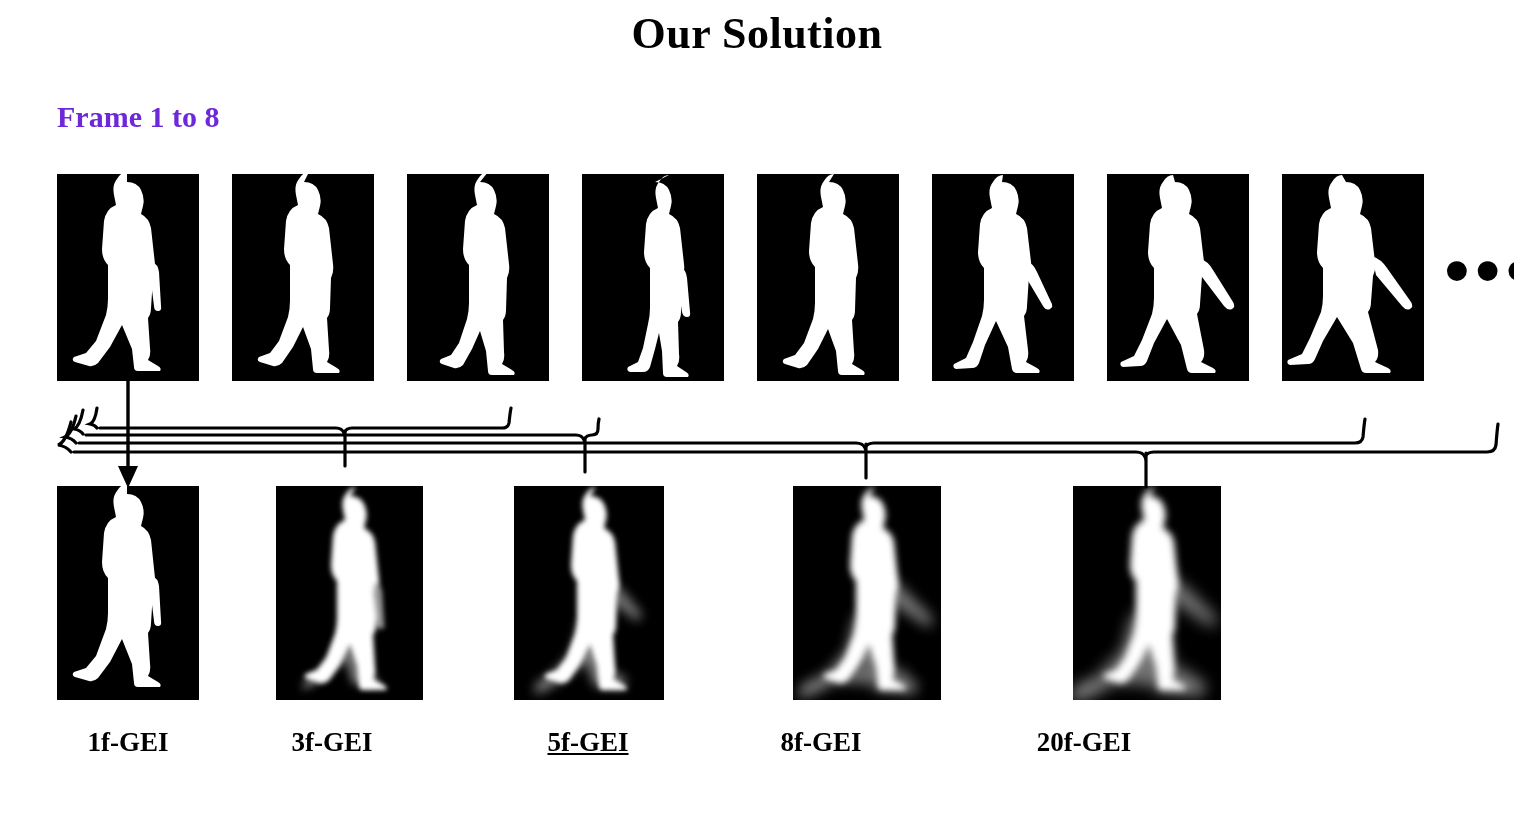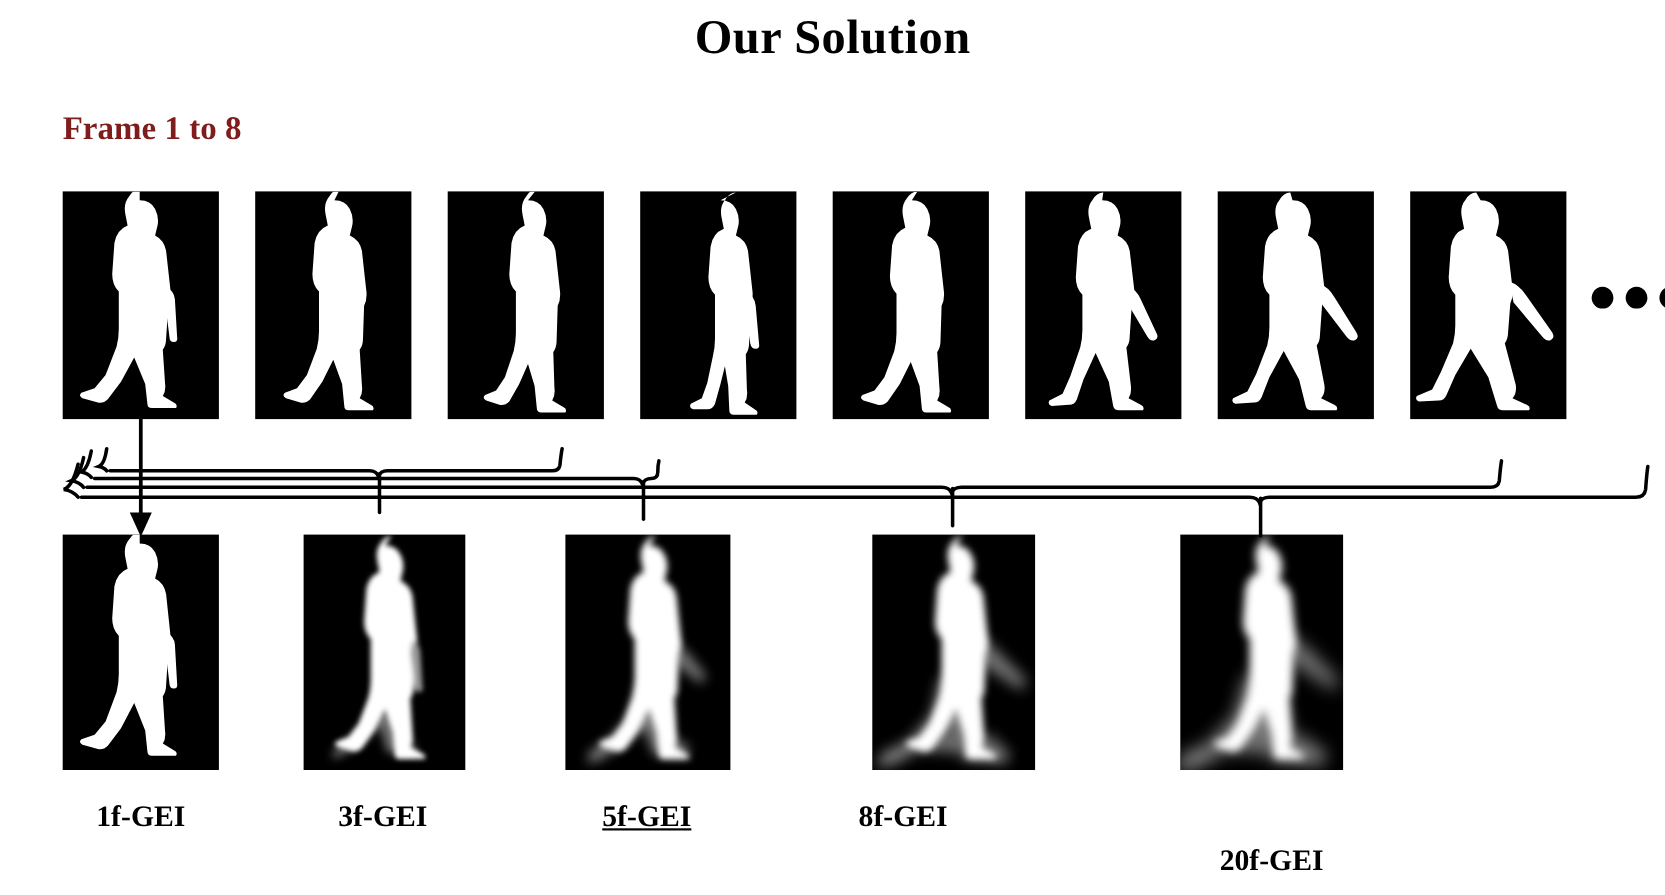--- a/index.html
+++ b/index.html
@@ -9,21 +9,21 @@
   #stage{position:absolute;inset:0;width:1514px;height:814px;}
 
   
   .title{
     position:absolute;left:0;top:8px;width:1514px;text-align:center;
     font-size:44px;font-weight:bold;color:#000;letter-spacing:.5px;
     font-family:"Liberation Serif","DejaVu Serif",serif;
   }
   .section-label{
     position:absolute;left:57px;top:100px;
-    font-size:30px;font-weight:bold;color:#7f1d1d;
+    font-size:30px;font-weight:bold;color:#6d28d9;
     font-family:"Liberation Serif","DejaVu Serif",serif;
   }
   .gei-label{
     position:absolute;top:727px;
     font-size:27px;font-weight:bold;color:#000000;white-space:nowrap;
     transform:translateX(-50%);
     font-family:"Liberation Serif","DejaVu Serif",serif;
   }
   .ellipsis{
     position:absolute;left:1443px;top:246px;
@@ -224,18 +224,18 @@
       </g>
 
       <g>
         <path d="M128 381 L128 470" stroke-width="3.4"></path>
       </g>
     </g>
     <polygon points="118,466 138,466 128,488" fill="#000"></polygon>
   </svg>
 
   <div class="gei-label" style="left:128px;">1f-GEI</div>
-  <div class="gei-label" style="left:348px;">3f-GEI</div>
+  <div class="gei-label" style="left:332px;">3f-GEI</div>
   <div class="gei-label" style="left:588px;text-decoration:underline;">5f-GEI</div>
   <div class="gei-label" style="left:821px;">8f-GEI</div>
-  <div class="gei-label" style="left:1156px;margin-top:40px;">20f-GEI</div>
+  <div class="gei-label" style="left:1084px;">20f-GEI</div>
 
 </div>
 
 </body></html>

